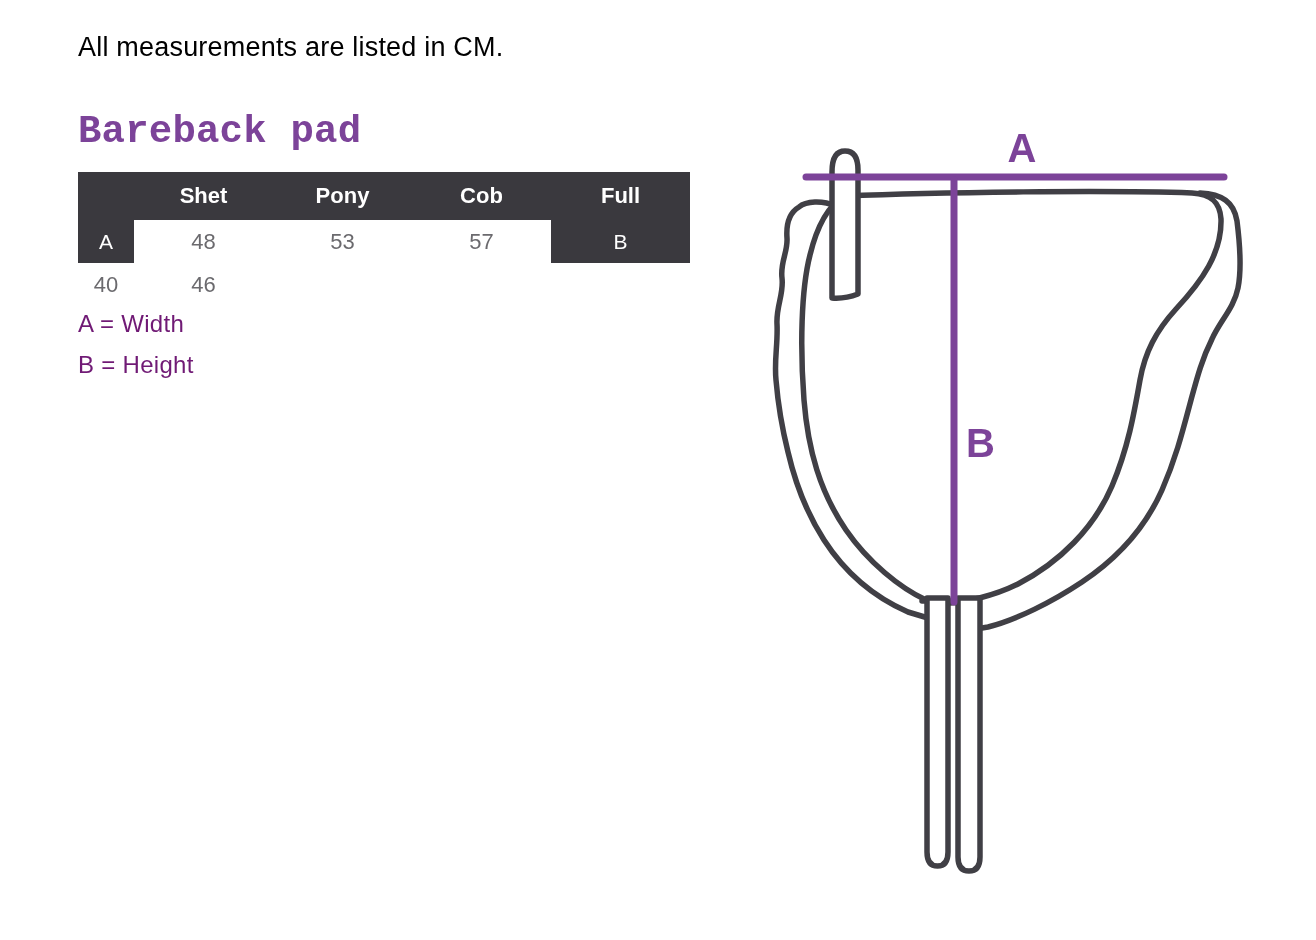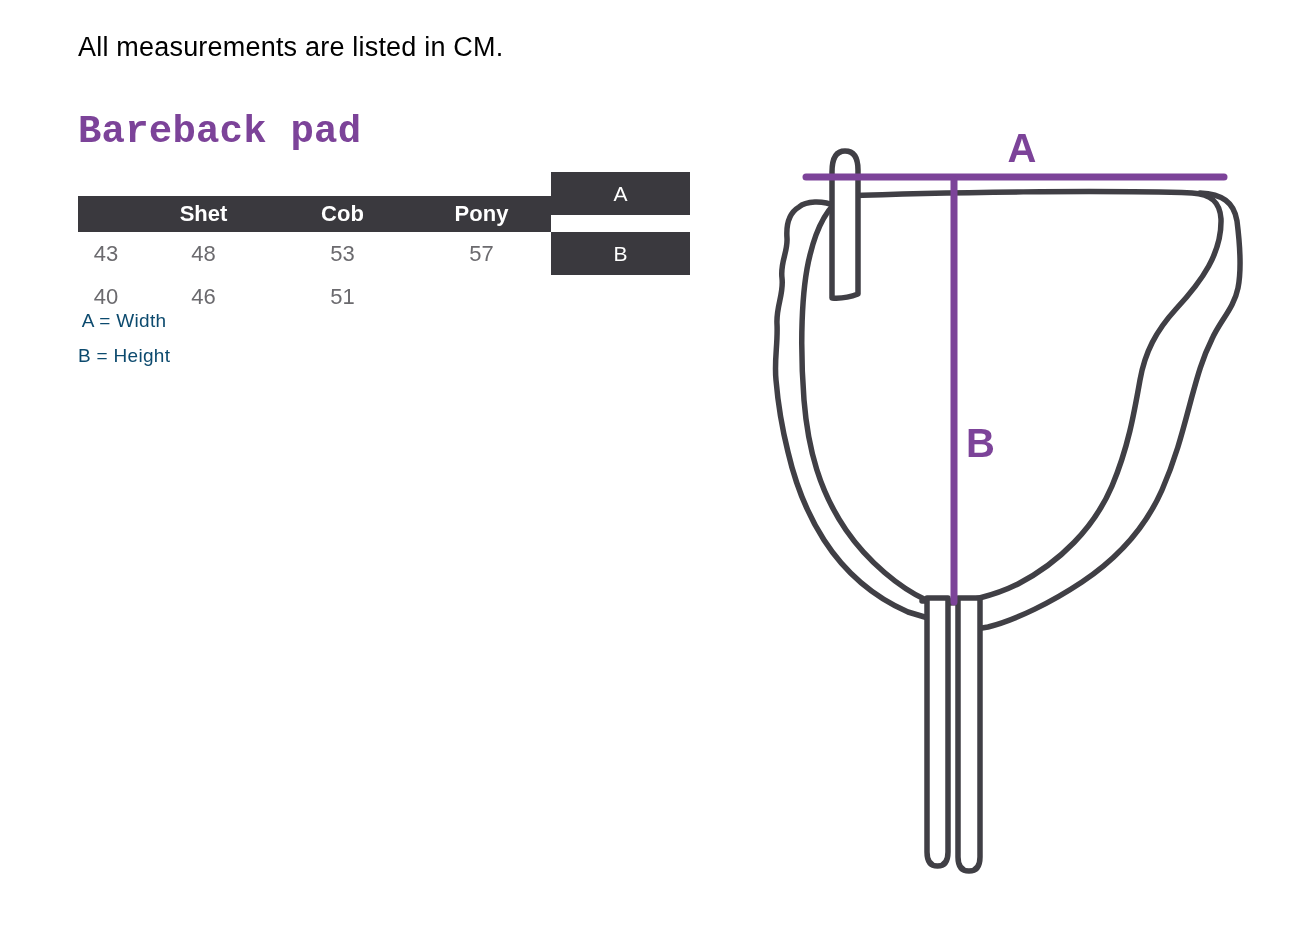--- a/index.html
+++ b/index.html
@@ -23,33 +23,33 @@
   .size-table {
     position: absolute; left: 78px; top: 172px;
     width: 612px;
     display: grid;
     grid-template-columns: 56px repeat(4, 1fr);
   }
   .size-table .cell {
     display: flex; align-items: center; justify-content: center;
   }
   .head-cell {
-    height: 36px; background: #3a393e; color: #ffffff;
-    font-size: 22px; font-weight: 700; margin-top: 24px;
+    height: 48px; background: #3a393e; color: #ffffff;
+    font-size: 22px; font-weight: 700;
   }
   .label-cell {
     height: 43px; background: #3a393e; color: #ffffff;
     font-size: 21px; font-weight: 400;
   }
   .value-cell {
     height: 43px; color: #6b6a6e; font-size: 22px; font-weight: 400;
   }
   .legend {
     position: absolute; left: 78px; top: 310px;
-    font-size: 19px; color: #0c4a6e; text-align: center;
+    font-size: 24px; color: #701a75;
   }
   .legend-line { margin-bottom: 13px; letter-spacing: 0.3px; }
   .diagram {
     position: absolute; left: 750px; top: 105px;
     width: 520px; height: 790px;
   }
   .diagram path { fill: none; }
   .outline {
     stroke: #403f45; stroke-width: 5.5;
     stroke-linecap: round; stroke-linejoin: round;
@@ -67,33 +67,32 @@
 <body>
 
 <div class="note">All measurements are listed in CM.</div>
 
 <h1 class="section-title">Bareback pad</h1>
 
 <div class="size-table">
 
   <div class="cell head-cell"></div>
   <div class="cell head-cell">Shet</div>
+  <div class="cell head-cell">Pony</div>
   <div class="cell head-cell">Cob</div>
-  <div class="cell head-cell">Pony</div>
+  <div class="cell head-cell">Full</div>
 
   <div class="cell label-cell row-a">A</div>
-  <div class="cell value-cell row-a">43</div>
   <div class="cell value-cell row-a">48</div>
   <div class="cell value-cell row-a">53</div>
   <div class="cell value-cell row-a">57</div>
 
   <div class="cell label-cell row-b">B</div>
   <div class="cell value-cell row-b">40</div>
   <div class="cell value-cell row-b">46</div>
-  <div class="cell value-cell row-b">51</div>
 </div>
 
 <div class="legend">
   <div class="legend-line">A = Width</div>
   <div class="legend-line">B = Height</div>
 </div>
 
 <svg class="diagram" viewBox="750 105 520 790" xmlns="http://www.w3.org/2000/svg">
 
   <path class="outline" d="

